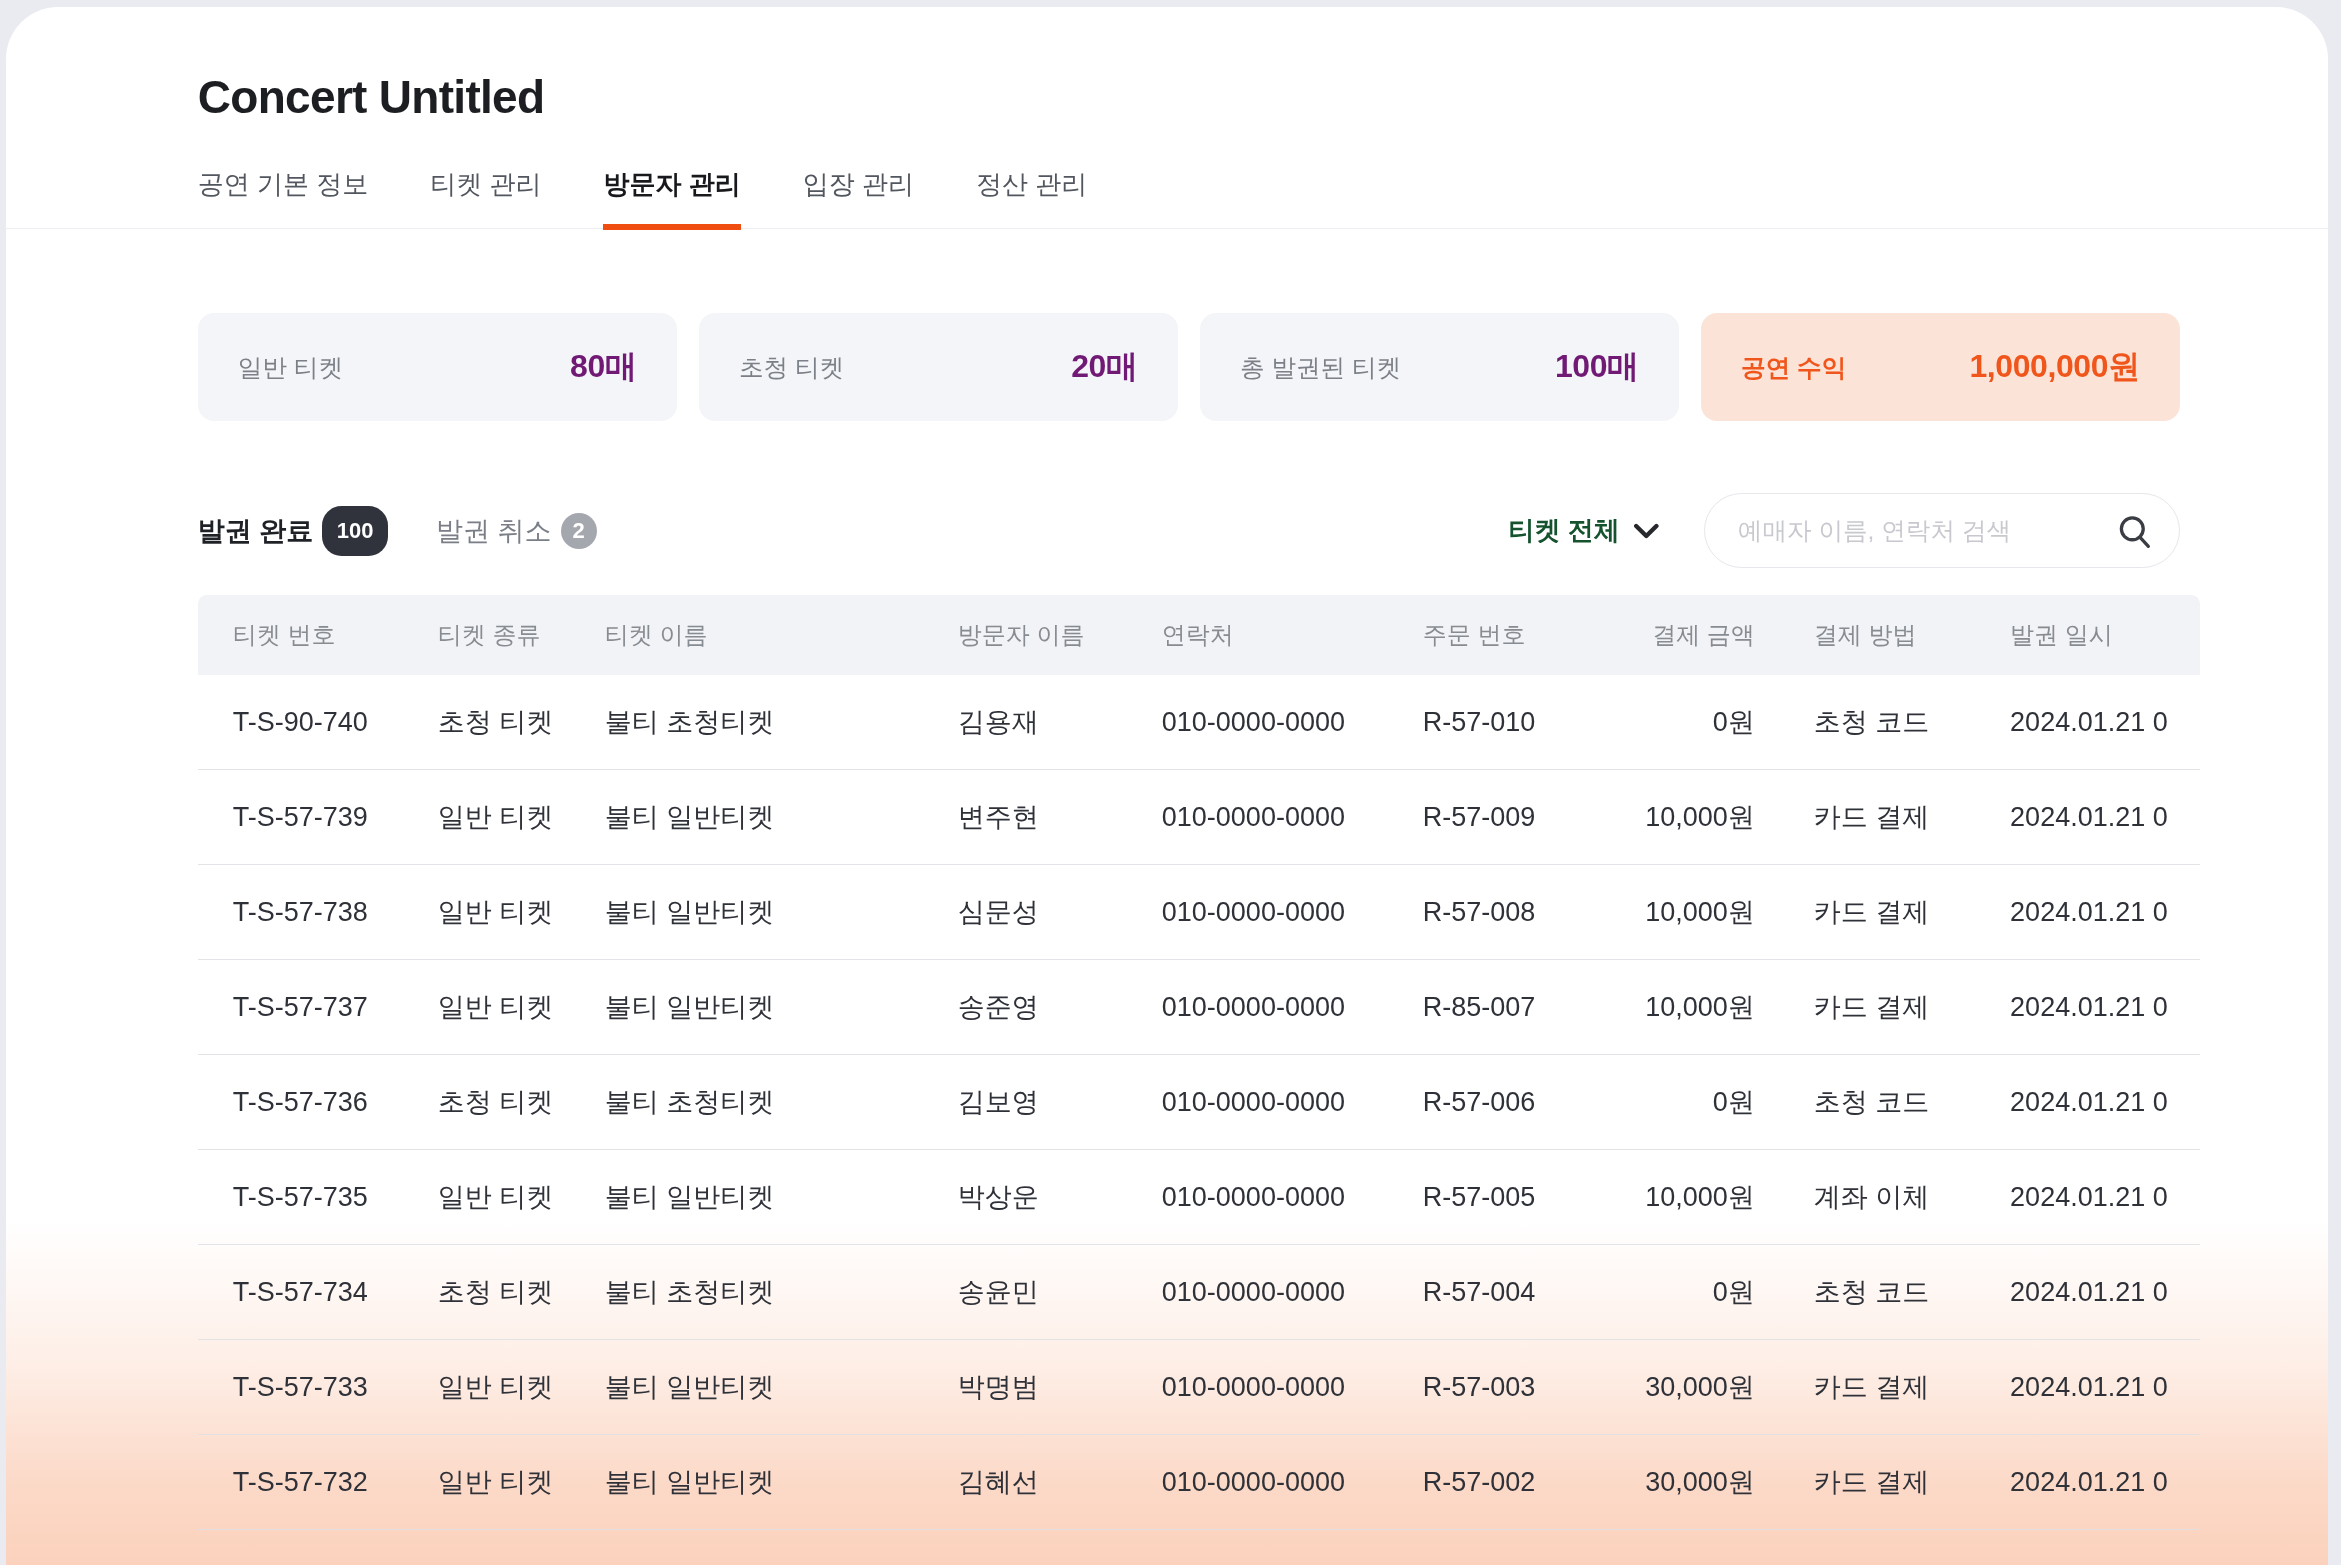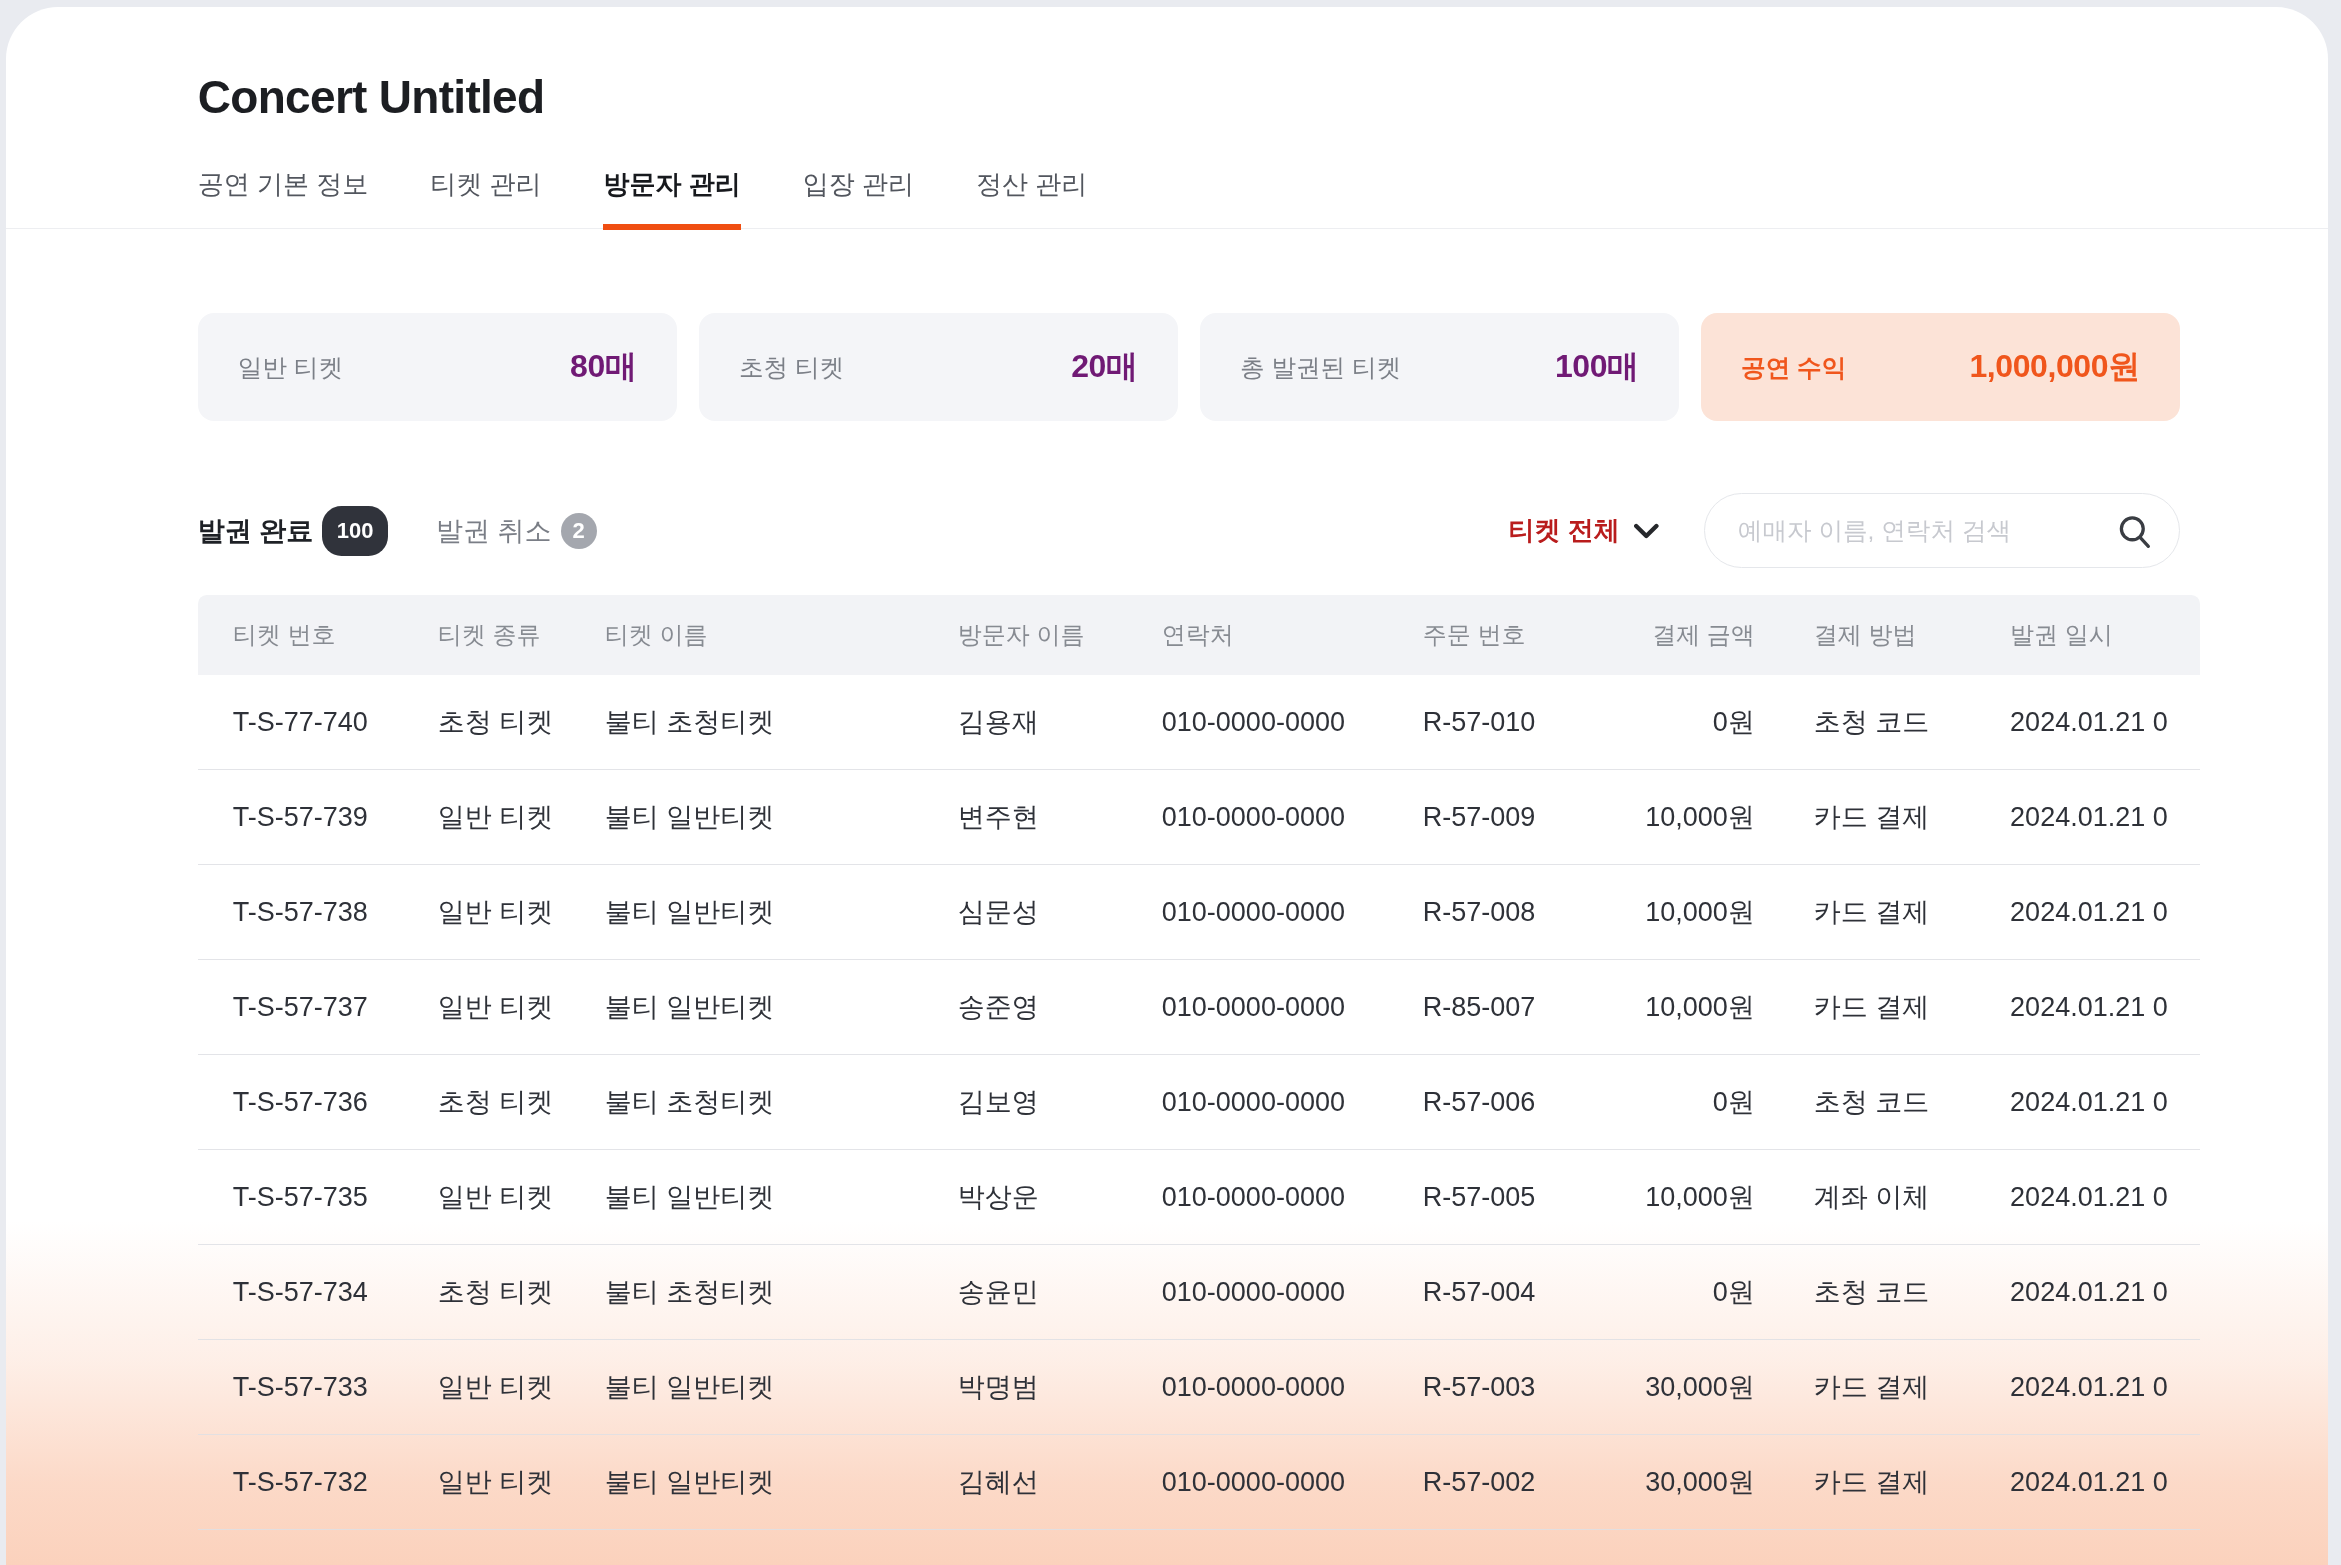--- a/index.html
+++ b/index.html
@@ -86,21 +86,21 @@
   .badge-circle {
     width:36px; height:36px; border-radius:50%;
     background:#A4A7AE; color:#FFFFFF;
     font-size:22px; font-weight:700;
     display:flex; align-items:center; justify-content:center;
   }
   .filter-right { display:flex; align-items:center; gap:45px; }
   .ticket-select {
     display:flex; align-items:center; gap:14.5px; cursor:pointer;
   }
-  .ticket-select .sel-label { font-size:26px; font-weight:600; color:#b91c1c;margin-left:16px; }
+  .ticket-select .sel-label { font-size:26px; font-weight:600; color:#14532d;margin-left:16px; }
   .search-box {
     position:relative; width:476px; height:75px;
   }
   .search-box input {
     width:100%; height:100%;
     border:1.4px solid #E5E7EB; border-radius:38px;
     padding:0 80px 0 33px;
     font-size:24.6px; color:#33363C;
     font-family:"Liberation Sans", sans-serif;
     outline:none; background:#FFFFFF;
@@ -201,21 +201,21 @@
         <span class="hc">티켓 이름</span>
         <span class="hc">방문자 이름</span>
         <span class="hc">연락처</span>
         <span class="hc">주문 번호</span>
         <span class="hc c7">결제 금액</span>
         <span class="hc c8">결제 방법</span>
         <span class="hc c9">발권 일시</span>
       </div>
 
       <div class="trow">
-        <span class="c">T-S-77-740</span>
+        <span class="c">T-S-90-740</span>
         <span class="c">초청 티켓</span>
         <span class="c">불티 초청티켓</span>
         <span class="c">김용재</span>
         <span class="c">010-0000-0000</span>
         <span class="c">R-57-010</span>
         <span class="c c7">0원</span>
         <span class="c c8">초청 코드</span>
         <span class="c c9">2024.01.21 0</span>
       </div>
       <div class="trow">

